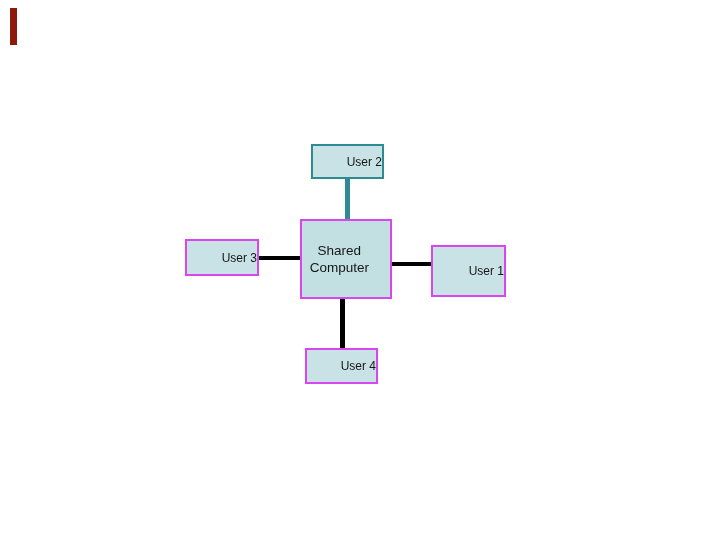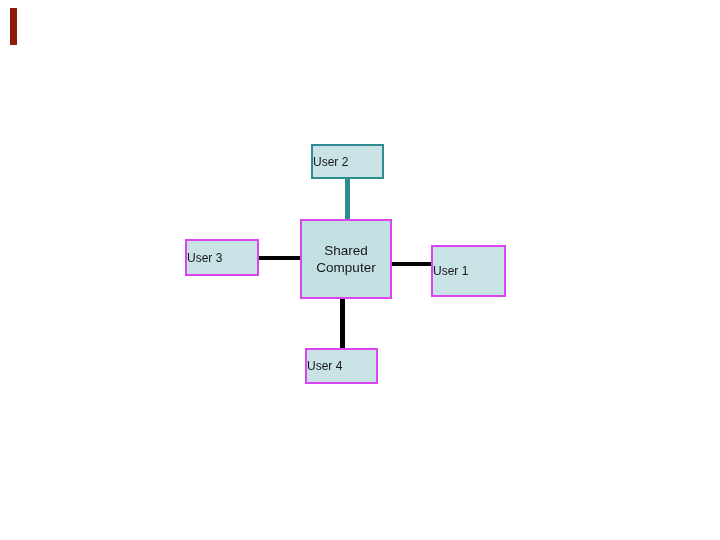--- a/index.html
+++ b/index.html
@@ -21,34 +21,34 @@
     width: 7px;
     height: 37px;
     background: #8E1A0B;
   }
 
   .node {
     position: absolute;
     box-sizing: border-box;
     display: flex;
     align-items: center;
-    justify-content: flex-start;
+    justify-content: flex-end;
     text-align: center;
     background: #C9E2E6;
     border: 2px solid #d946ef;
     color: #161616;
     font-size: 12px;
     line-height: 14px;
   }
   .node.teal-border { border-color: #2E8B92; }
 
   #n-user2  { left: 311px; top: 144px; width: 73px; height: 35px; }
   #n-shared { left: 300px; top: 219px; width: 92px; height: 80px;
               background: #C2DFE2; font-size: 13.5px; line-height: 17px;
-              padding: 0 14px; }
+              padding: 0 21px; }
   #n-user3  { left: 185px; top: 239px; width: 74px; height: 37px; }
   #n-user1  { left: 431px; top: 245px; width: 75px; height: 52px; }
   #n-user4  { left: 305px; top: 348px; width: 73px; height: 36px; }
 
   .connector { position: absolute; background: #000000; }
   #c-user2 { left: 345px; top: 178px; width: 5px;  height: 44px; background: #2E8B92; }
   #c-user3 { left: 258px; top: 256px; width: 43px; height: 4px; }
   #c-user1 { left: 391px; top: 262px; width: 41px; height: 4px; }
   #c-user4 { left: 340px; top: 298px; width: 5px;  height: 51px; }
 </style>

